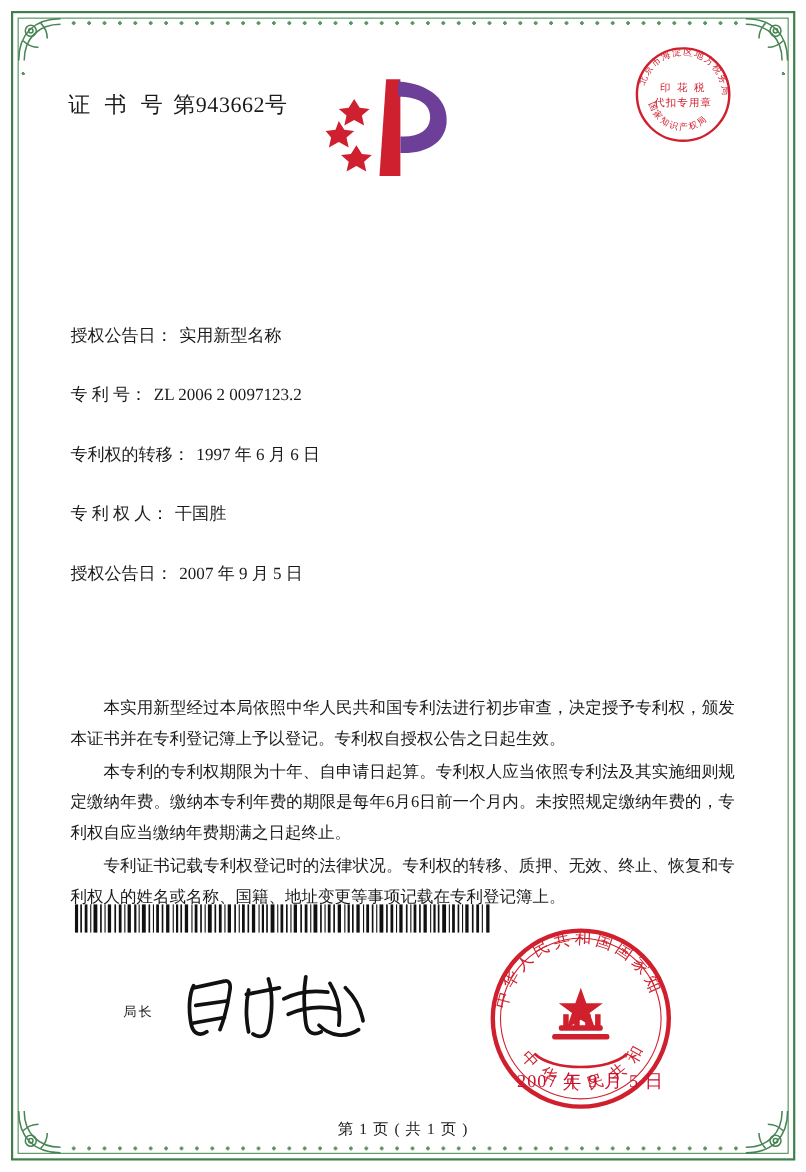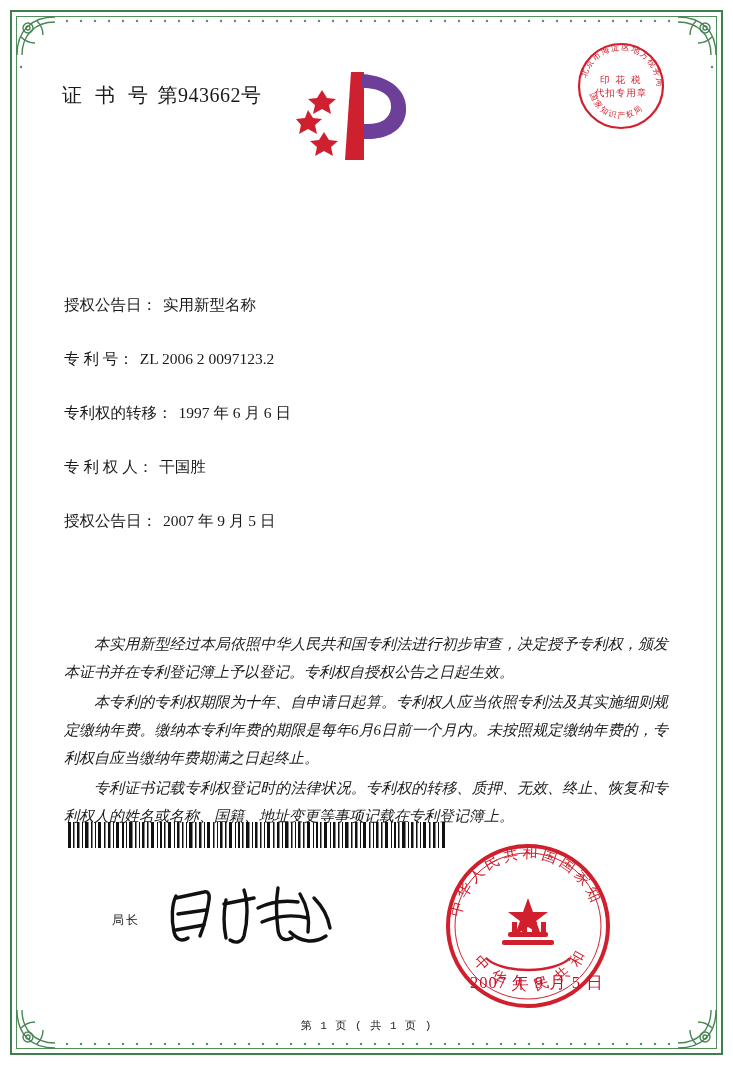--- a/index.html
+++ b/index.html
@@ -131,21 +131,20 @@
     position: absolute;
     left: 64px; top: 630px;
     width: 604px;
     font-size: 15px;
     line-height: 28px;
     text-align: justify;
   }
   .body-text p {
     margin: 0 0 2px 0;
     text-indent: 2em;
-    font-style: italic;
   }
 
   
   .barcode {
     position: absolute;
     left: 68px; top: 822px;
     width: 378px; height: 26px;
   }
   .barcode svg { display:block; }
 
@@ -177,23 +176,22 @@
     color: #c8102e;
     letter-spacing: 1px;
     white-space: nowrap;
   }
 
   .page-no {
     position: absolute;
     left: 0; right: 0;
     top: 1018px;
     text-align: center;
-    font-size: 11px;
+    font-size: 14px;
     letter-spacing: 1px;
-    font-family: Liberation Mono, monospace;
   }
 </style>
 </head>
 <body>
 
 <div id="page">
 
   <div class="border-outer"></div>
   <div class="border-inner"></div>
 

